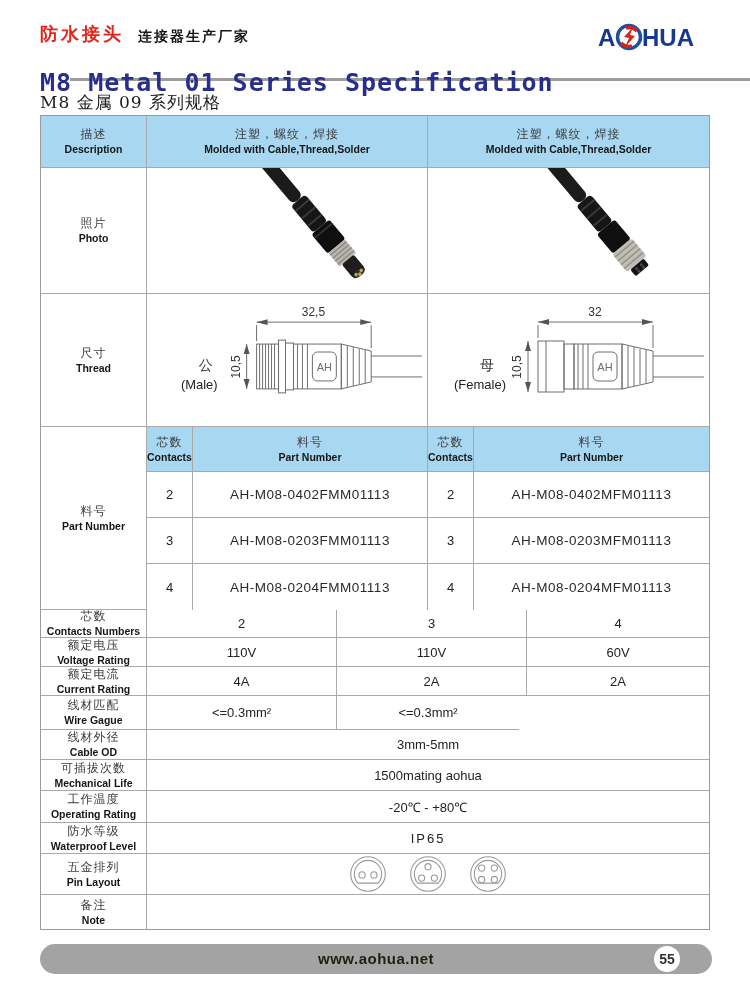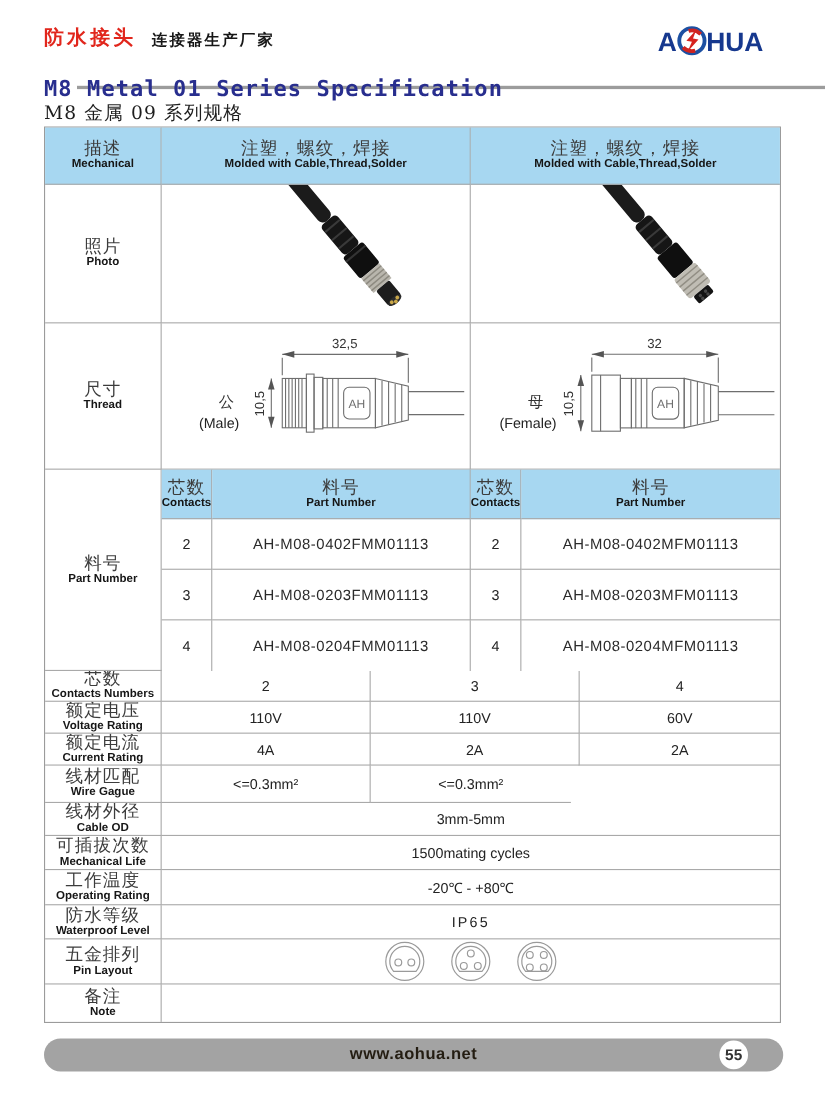--- a/index.html
+++ b/index.html
@@ -6,32 +6,32 @@
   html,body { background:#ffffff; }
   body { width:750px; height:1000px; position:relative; font-family:"Liberation Sans", sans-serif; color:#222; }
 
   
   .hdr { position:absolute; left:40px; top:22px; width:676px; height:36px; }
   .brand-cn { font-family:Liberation Mono, monospace; font-weight:bold; font-size:18px; color:#e1261c; letter-spacing:3px; vertical-align:bottom; }
   .brand-sub { font-size:14px; font-weight:bold; color:#161616; margin-left:14px; letter-spacing:2px; vertical-align:baseline; }
   .logo { position:absolute; right:8px; top:-2px; }
   .hdr-rule { position:absolute; left:30px; top:56px; width:686px; height:3px; background:#9c9c9c; }
 
-  .title-en { position:absolute; left:40px; top:68px; font-family:"DejaVu Sans Mono", monospace; font-weight:bold; font-size:20px; letter-spacing:1px; color:#282e8e; }
+  .title-en { position:absolute; left:40px; top:68px; font-family:"DejaVu Sans Mono", monospace; font-weight:bold; font-size:25px; letter-spacing:1px; color:#282e8e; }
   .title-cn { position:absolute; left:40px; top:91px; font-family:"DejaVu Serif", serif; font-size:17px; letter-spacing:1px; color:#1d1d1d; }
 
   
   .tbl { position:absolute; left:40px; top:115px; width:670px; border:1px solid #9b9b9b; background:#fff; }
   .row { display:flex; width:100%; }
   .cell { border-right:1px solid #a9a9a9; border-bottom:1px solid #a9a9a9; display:flex; flex-direction:column; justify-content:center; align-items:center; text-align:center; overflow:hidden; position:relative; }
   .row:last-child > .cell, .row:last-child .cell { border-bottom:none; }
   .cell:last-child { border-right:none; }
   .blue { background:#a7d7f1; }
   .lab { width:106px; }
-  .cn { font-family:"DejaVu Serif", serif; font-size:16px; color:#3c3c3c; letter-spacing:1px; line-height:15px; }
+  .cn { font-family:"DejaVu Serif", serif; font-size:12px; color:#3c3c3c; letter-spacing:1px; line-height:15px; }
   .en { font-size:10.5px; font-weight:bold; color:#161616; line-height:14px; }
   .val { font-size:13px; color:#232323; }
   .part-no { font-size:13.5px; color:#2a2a2a; letter-spacing:0.5px; }
 
   .w281 { width:281px; } .w46 { width:46px; } .w235 { width:235px; }
   .w190 { width:190px; } .w182 { width:182px; } .w562 { width:562px; }
 
   .part-right { width:562px; display:flex; flex-direction:column; }
   .part-row { display:flex; }
   .ph { height:45px; } .pr { height:46px; }
@@ -66,21 +66,21 @@
 </div>
 
 <div class="title-en">M8 Metal 01 Series Specification</div>
 <div class="title-cn">M8 金属 09 系列规格</div>
 
 <div class="tbl">
 
   <div class="row" style="height:52px">
     <div class="cell lab blue">
       <div class="cn">描述</div>
-      <div class="en">Mechanical</div>
+      <div class="en">Description</div>
     </div>
     <div class="cell blue w281">
       <div class="cn">注塑，螺纹，焊接</div>
       <div class="en">Molded with Cable,Thread,Solder</div>
     </div>
     <div class="cell blue w281">
       <div class="cn">注塑，螺纹，焊接</div>
       <div class="en">Molded with Cable,Thread,Solder</div>
     </div>
   </div>
@@ -310,21 +310,21 @@
       <div class="en">Cable OD</div>
     </div>
     <div class="cell w562 val">3mm-5mm</div>
   </div>
 
   <div class="row" style="height:31px">
     <div class="cell lab">
       <div class="cn">可插拔次数</div>
       <div class="en">Mechanical Life</div>
     </div>
-    <div class="cell w562 val">1500mating cycles</div>
+    <div class="cell w562 val">1500mating aohua</div>
   </div>
 
   <div class="row" style="height:32px">
     <div class="cell lab">
       <div class="cn">工作温度</div>
       <div class="en">Operating Rating</div>
     </div>
     <div class="cell w562 val">-20℃ - +80℃</div>
   </div>
 

